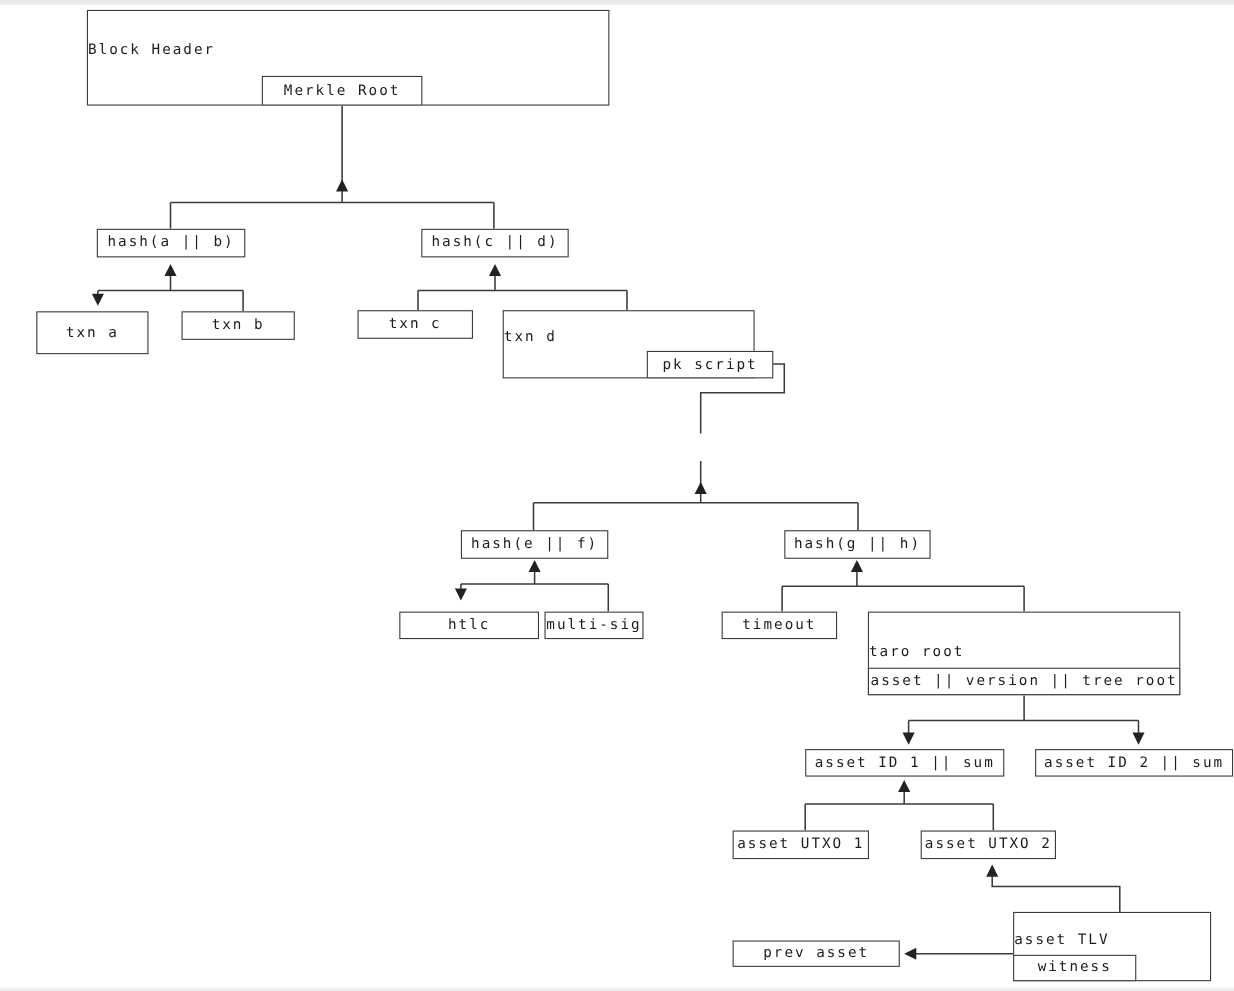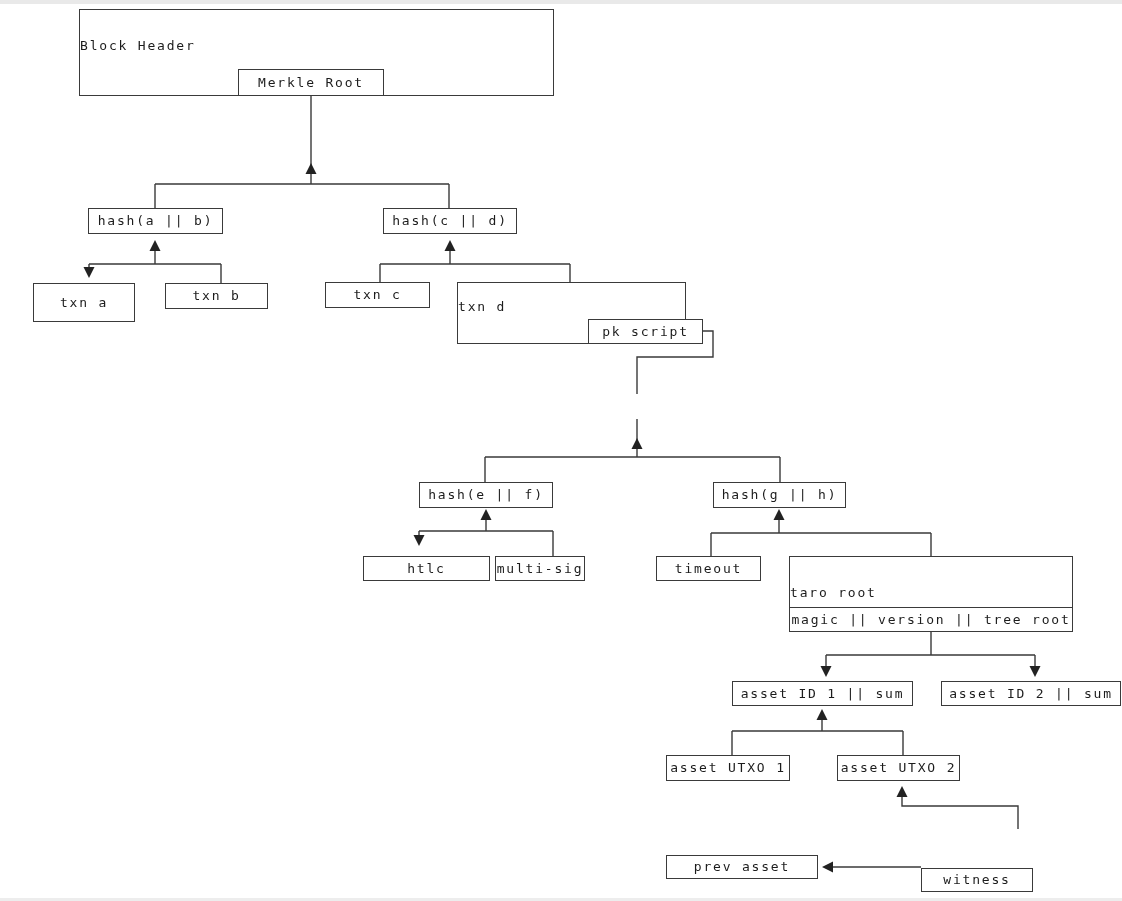--- a/index.html
+++ b/index.html
@@ -128,24 +128,27 @@
   <div id="hash-ef" class="node">hash(e || f)</div>
   <div id="hash-gh" class="node">hash(g || h)</div>
 
   <div id="htlc" class="node">htlc</div>
   <div id="multi-sig" class="node">multi-sig</div>
   <div id="timeout" class="node">timeout</div>
 
   <div id="taro-root" class="node container">
     <span class="lbl">taro root</span>
   </div>
-  <div id="taro-fields" class="node">magic || version || tree root</div>
+  <div id="taro-fields" class="node">asset || version || tree root</div>
 
   <div id="asset-id-1" class="node">asset ID 1 || sum</div>
   <div id="asset-id-2" class="node">asset ID 2 || sum</div>
 
   <div id="asset-utxo-1" class="node">asset UTXO 1</div>
   <div id="asset-utxo-2" class="node">asset UTXO 2</div>
 
+  <div id="asset-tlv" class="node container">
+    <span class="lbl">asset TLV</span>
+  </div>
   <div id="witness" class="node">witness</div>
 
   <div id="prev-asset" class="node">prev asset</div>
 </div>
 
 </body></html>

